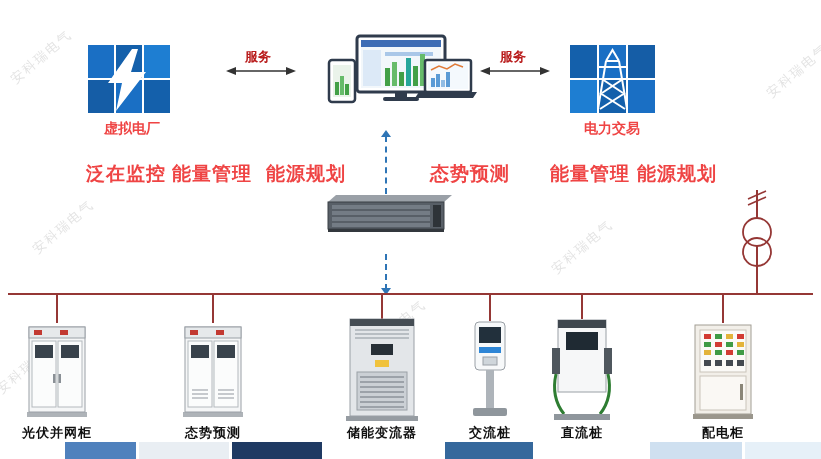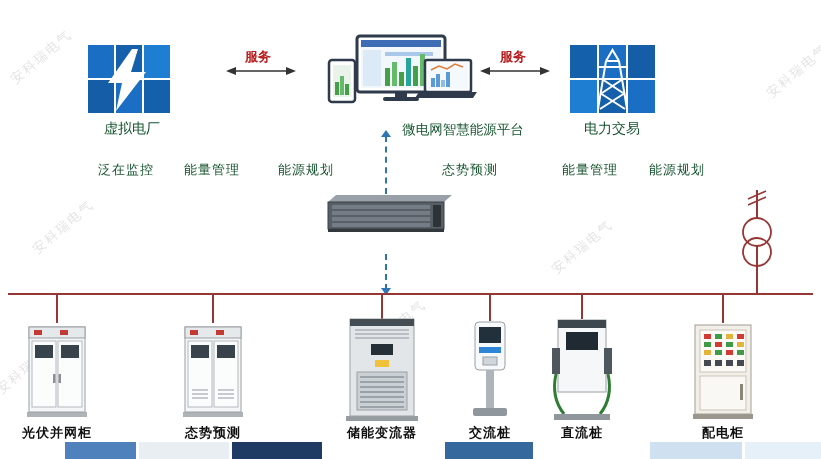--- a/index.html
+++ b/index.html
@@ -6,24 +6,24 @@
   .stage{
     position:relative;width:821px;height:459px;background:#ffffff;overflow:hidden;
     font-family:"Liberation Sans","DejaVu Sans",sans-serif;
   }
   .abs{position:absolute;}
   .wm{
     position:absolute;color:#e3e3e3;font-size:13px;letter-spacing:2px;
     transform:rotate(-40deg);white-space:nowrap;user-select:none;pointer-events:none;
   }
   .red-label{
-    position:absolute;color:#14532d;font-weight:normal;white-space:nowrap;
+    position:absolute;color:#ef4444;font-weight:bold;white-space:nowrap;
     transform:translateX(-50%);
   }
-  .fn-label{font-size:13px;letter-spacing:1px;}
+  .fn-label{font-size:19px;letter-spacing:1px;}
   .top-label{font-size:14px;}
   .svc-label{
     position:absolute;color:#b91c1c;font-size:13px;font-weight:bold;
     transform:translateX(-50%);white-space:nowrap;
   }
   .controller-label{
     position:absolute;color:#1f4e8c;font-size:14px;font-weight:bold;
     transform:translateX(-50%);white-space:nowrap;letter-spacing:1px;
   }
   .device-label{
@@ -97,21 +97,20 @@
       <rect x="98" y="26" width="46" height="32" rx="2" fill="#ffffff" stroke="#2f3b4c" stroke-width="2.5"></rect>
       <rect x="101" y="29" width="40" height="26" fill="#f4f9fd"></rect>
       <rect x="104" y="44" width="4" height="9" fill="#5b9bd5"></rect>
       <rect x="109" y="40" width="4" height="13" fill="#5b9bd5"></rect>
       <rect x="114" y="46" width="4" height="7" fill="#90bce4"></rect>
       <rect x="119" y="38" width="4" height="15" fill="#5b9bd5"></rect>
       <polyline points="104,36 112,32 120,35 128,30 136,33" fill="none" stroke="#e07b39" stroke-width="1.5"></polyline>
       <polygon points="92,58 150,58 146,64 88,64" fill="#2f3b4c"></polygon>
     </svg>
   </div>
-  <div class="red-label" style="left:463px;top:121px;font-size:13.5px">微电网智慧能源平台</div>
 
   <div class="svc-label" style="left:513px;top:48px">服务</div>
   <div class="abs" style="left:480px;top:64px">
     <svg width="70" height="14" viewBox="0 0 70 14">
       <line x1="9" y1="7" x2="61" y2="7" stroke="#333" stroke-width="1.5"></line>
       <polygon points="0,7 10,3 10,11" fill="#333"></polygon>
       <polygon points="70,7 60,3 60,11" fill="#333"></polygon>
     </svg>
   </div>
 

